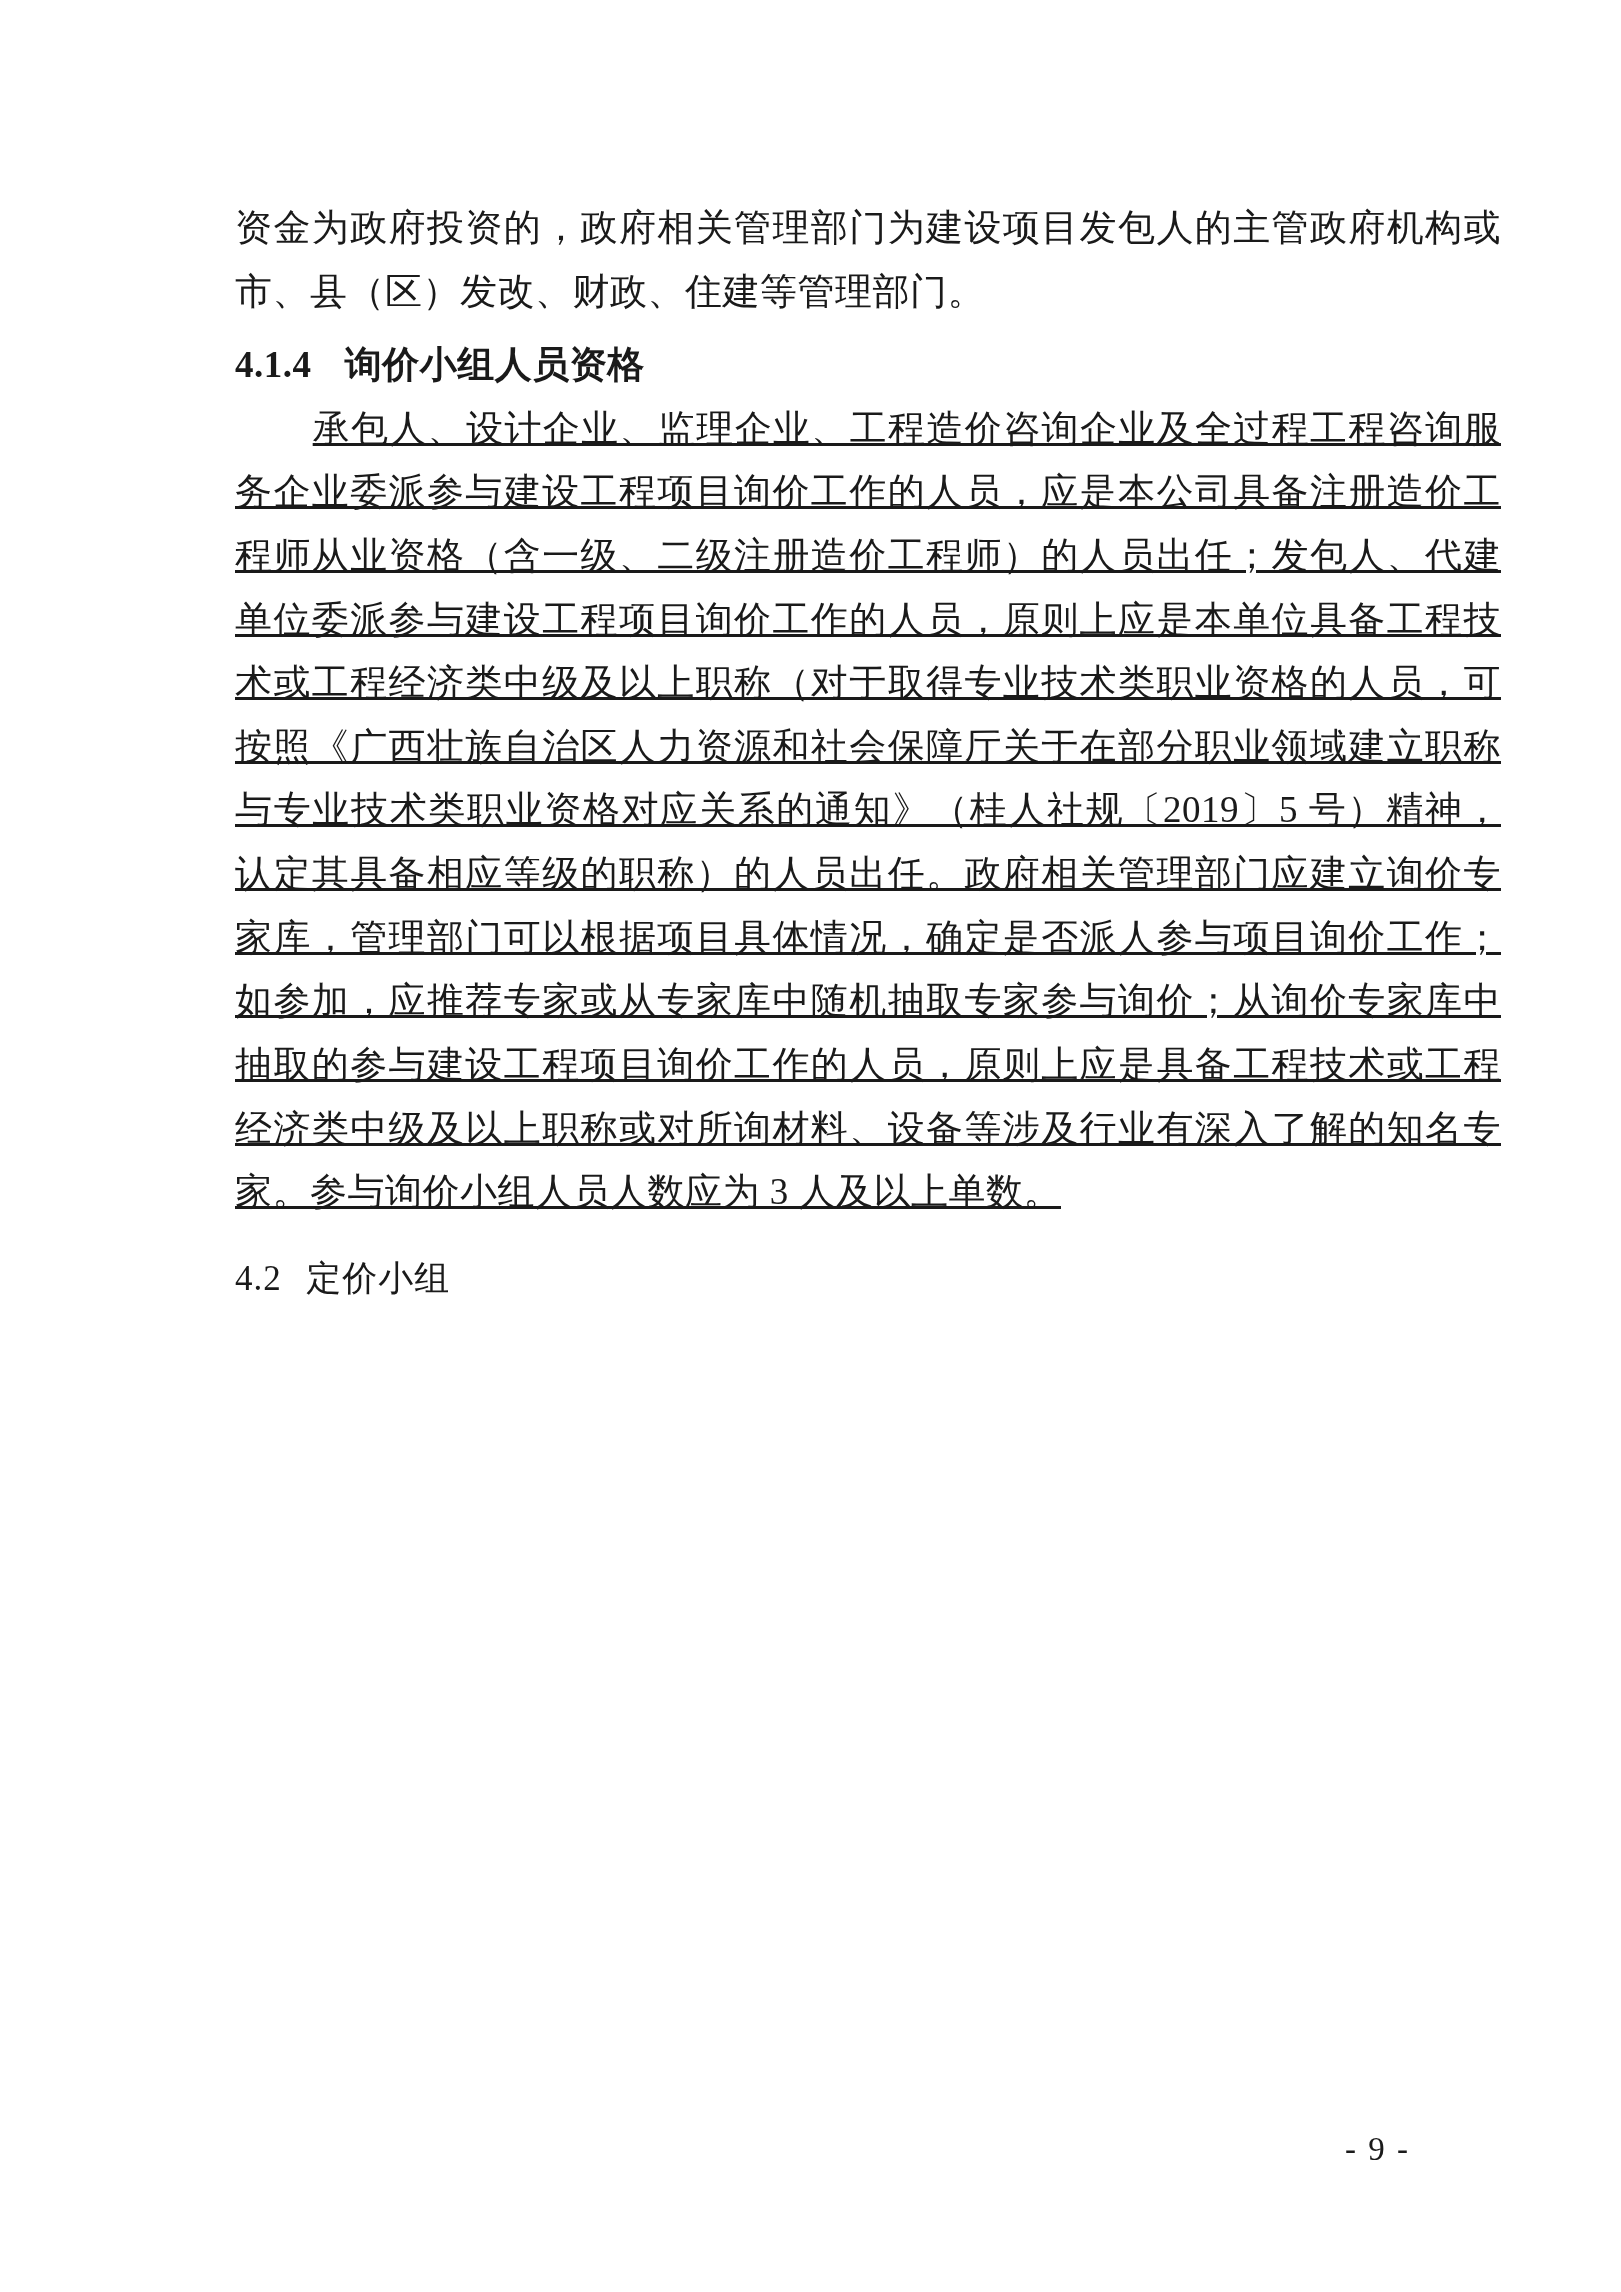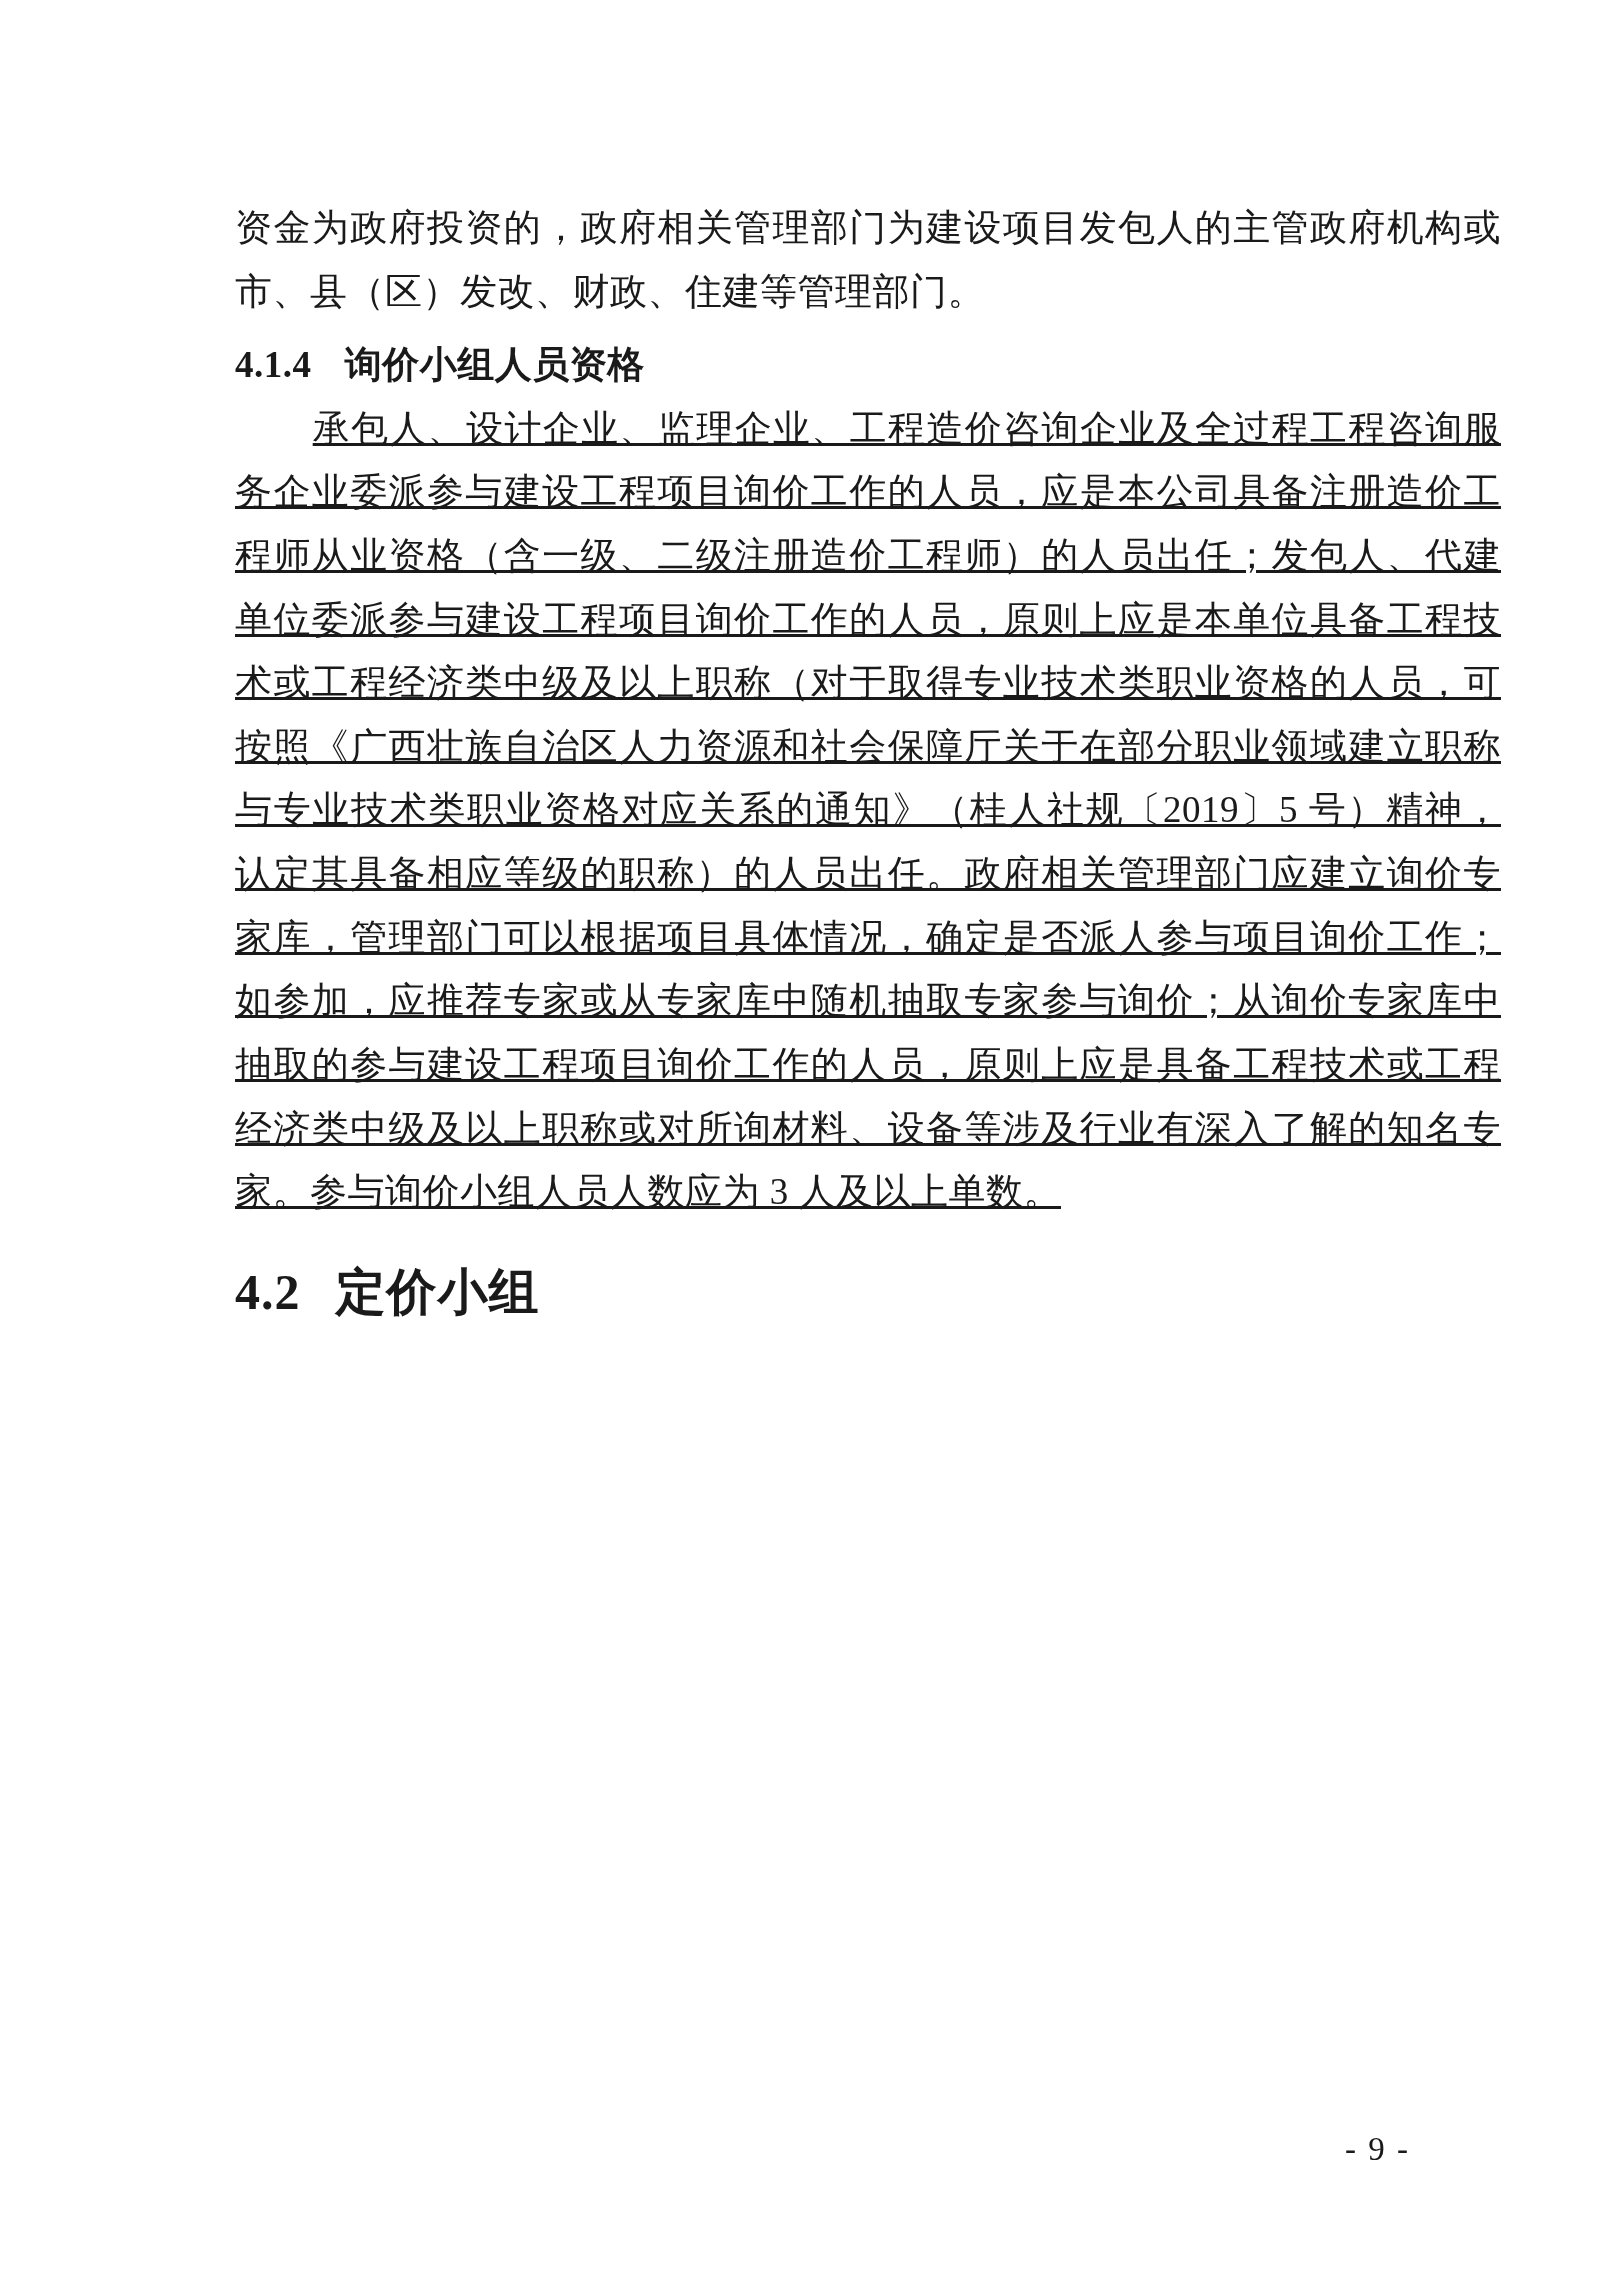--- a/index.html
+++ b/index.html
@@ -45,22 +45,22 @@
     line-height: 1.72;
     margin: 9.8px 0 0 0;
     letter-spacing: 0.5px;
     font-weight: bold;
   }
   .heading-num .gap {
     display: inline-block;
     width: 0.9em;
   }
   .heading-bold {
-    font-size: 50px;
-    font-weight: bold;
+    font-size: 35px;
+    font-weight: normal;
     line-height: 1.72;
     margin: 25.5px 0 5.9px 0;
     letter-spacing: 1px;
   }
   .heading-bold .gap {
     display: inline-block;
     width: 0.7em;
   }
   .footer {
     position: absolute;

